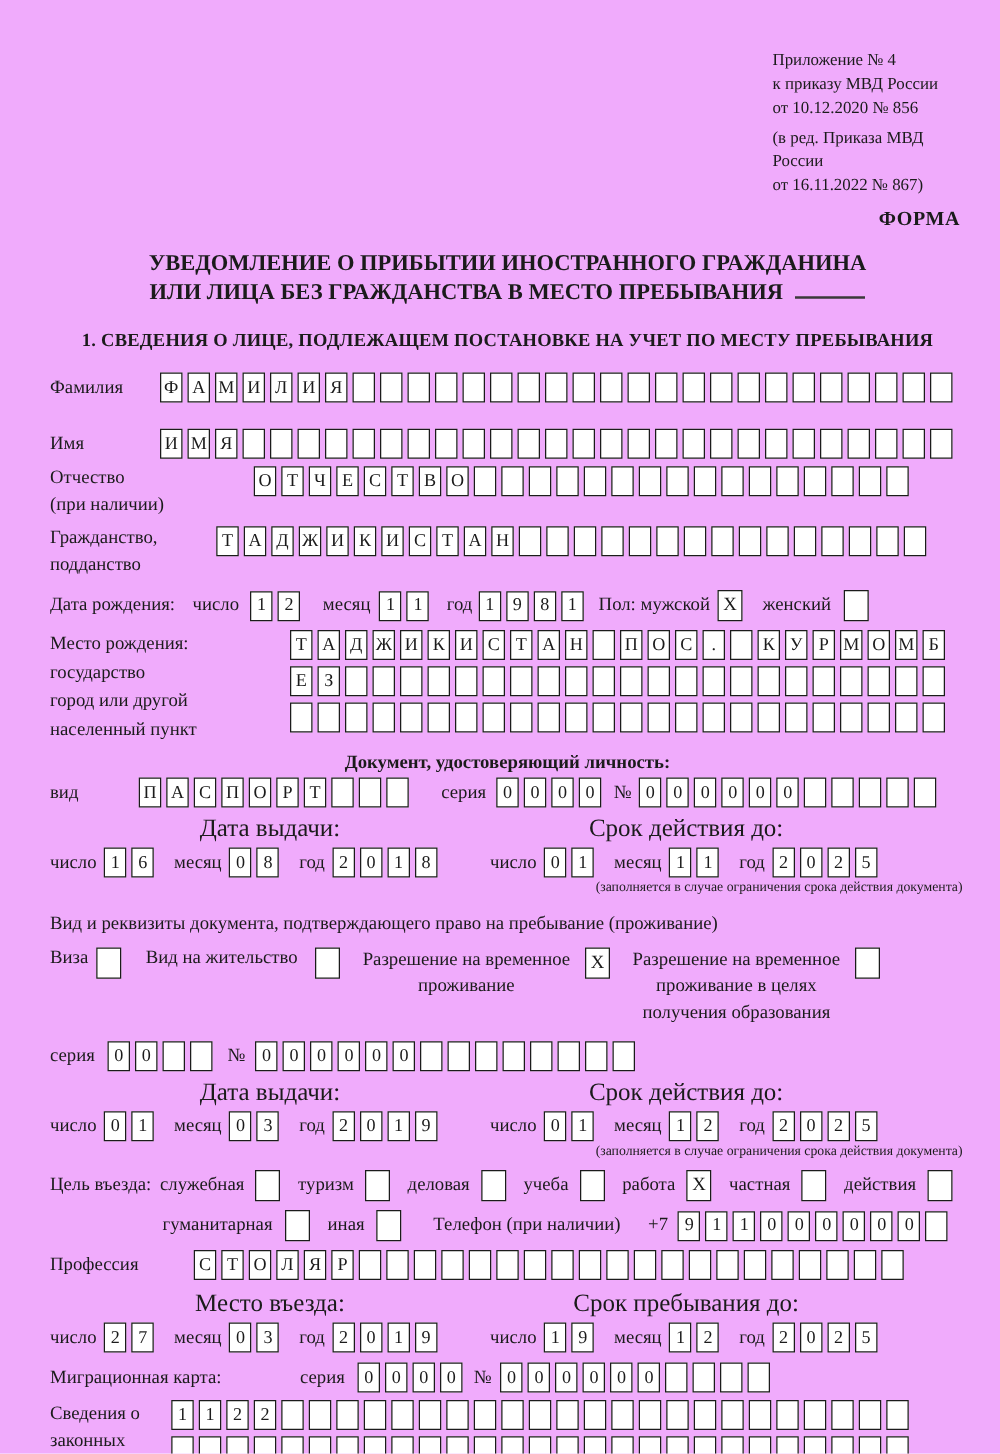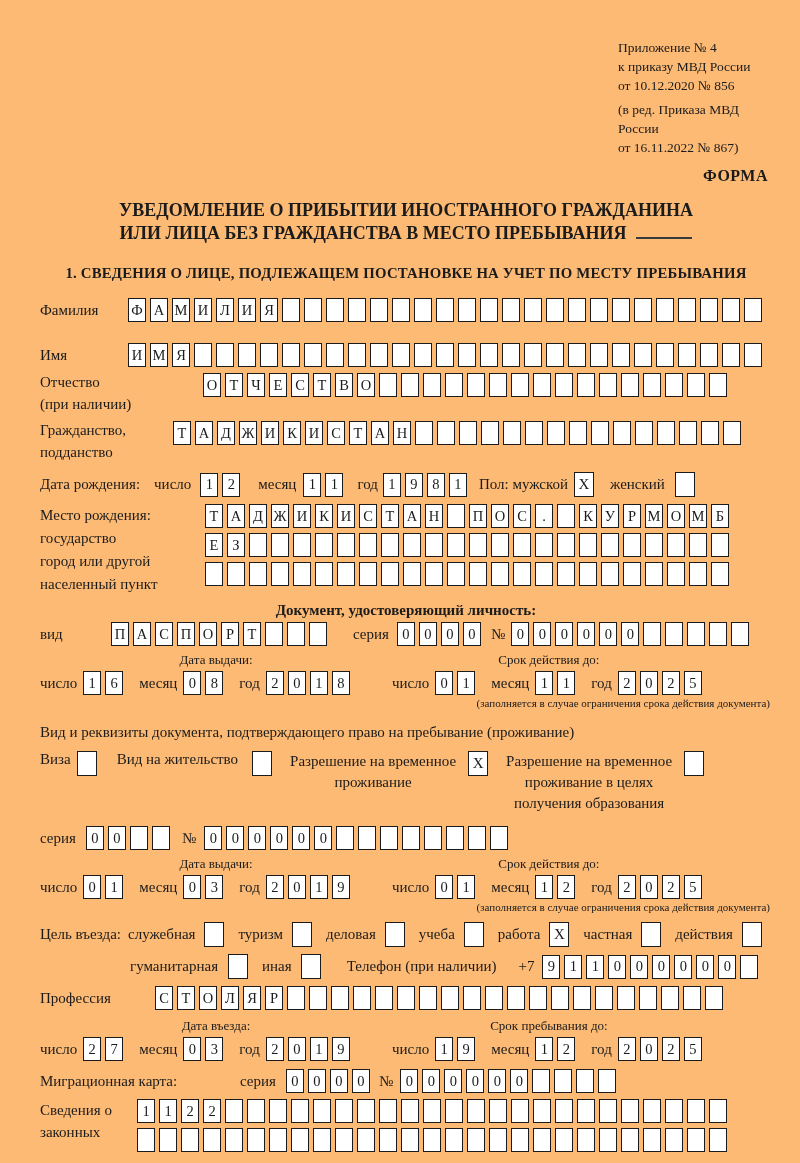--- a/index.html
+++ b/index.html
@@ -1,19 +1,19 @@
 <!DOCTYPE html>
 <html><head>
 <meta charset="utf-8">
 <style>
   * { margin:0; padding:0; box-sizing:border-box; }
   html,body { background:#ffffff; }
   .page {
     position:relative; width:800px; height:1163px; margin:0 auto;
-    background:#fdba74; color:#1b1b1b; overflow:hidden;
+    background:#f0abfc; color:#1b1b1b; overflow:hidden;
     font-family:"Liberation Serif","DejaVu Serif",serif; font-size:15px;
     padding:38px 28px 12px 40px;
   }
   .appendix { margin-left:578px; font-size:13.5px; line-height:19px; }
   .appendix .block2 { margin-top:5px; }
   .forma { text-align:right; font-weight:bold; font-size:16px; margin-top:10px; padding-right:4px; letter-spacing:.5px; }
   .title { text-align:center; font-weight:bold; font-size:18px; line-height:23px; margin-top:14px; }
   .title-underline { display:inline-block; width:56px; border-bottom:2.2px solid #3a3a3a; height:13px; margin-left:10px; }
   .sec-heading { text-align:center; font-weight:bold; font-size:14.8px; margin-top:20px; letter-spacing:.2px; }
 
@@ -31,21 +31,21 @@
   }
   .lbl { flex:0 0 auto; }
   .w88 { width:88px; }
   .lblcol { flex:0 0 auto; line-height:22px; }
   .mt2 { margin-top:2px; }
 
   .inlbl { margin:0 7px 0 14px; }
   .datepair { display:flex; margin-top:6px; }
   .dgroup { }
   .dgroup.left { width:352px; }
-  .dtitle { text-align:center; font-size:13px; margin-bottom:3px; }
+  .dtitle { text-align:center; font-size:20px; margin-bottom:3px; }
   .drow { display:flex; align-items:center; }
   .drow .dl { margin-right:6px; }
   .drow .dm { margin:0 6px 0 12px; }
   .fill-note { text-align:right; font-size:11px; margin-top:2px; padding-right:2px; }
 
   .opt-row { display:flex; align-items:flex-start; margin-top:6px; }
   .opt-multi { text-align:center; line-height:21px; }
   .purpose-line { display:flex; align-items:center; margin-top:9px; }
   .purpose-line .pl { margin-right:9px; }
   .purpose-line .pg { margin-left:14px; margin-right:9px; }
@@ -234,21 +234,21 @@
         <span class="cell">9</span>
         <span class="cell">8</span>
         <span class="cell">1</span>
       </span>
     <span class="lbl" style="margin:0 6px 0 8px;">Пол: мужской</span>
     <span class="cbx">X</span>
     <span class="lbl" style="margin:0 10px 0 16px;">женский</span>
     <span class="cbx"></span>
   </div>
 
-  <div class="rowt" style="margin-top:7px;">
+  <div class="rowt" style="margin-top:7px;gap:27px;">
     <span class="lblcol" style="width:165px; line-height:23px;">
       <div>Место рождения:</div>
       <div>государство</div>
       <div>город или другой</div>
       <div>населенный пункт</div>
     </span>
     <span>
       <div class="cells" style="margin-bottom:5px;">
           <span class="cell">Т</span>
           <span class="cell">А</span>
@@ -580,21 +580,21 @@
         <span class="cell"></span>
         <span class="cell"></span>
         <span class="cell"></span>
         <span class="cell"></span>
         <span class="cell"></span>
       </span>
   </div>
 
   <div class="datepair" style="margin-top:8px;">
     <div class="dgroup left">
-      <div class="dtitle">Дата въезда:</div>
+      <div class="dtitle">Место въезда:</div>
       <div class="drow">
         <span class="dl">число</span>
         <span class="cells">
             <span class="cell">2</span>
             <span class="cell">7</span>
           </span>
         <span class="dm">месяц</span>
         <span class="cells">
             <span class="cell">0</span>
             <span class="cell">3</span>

